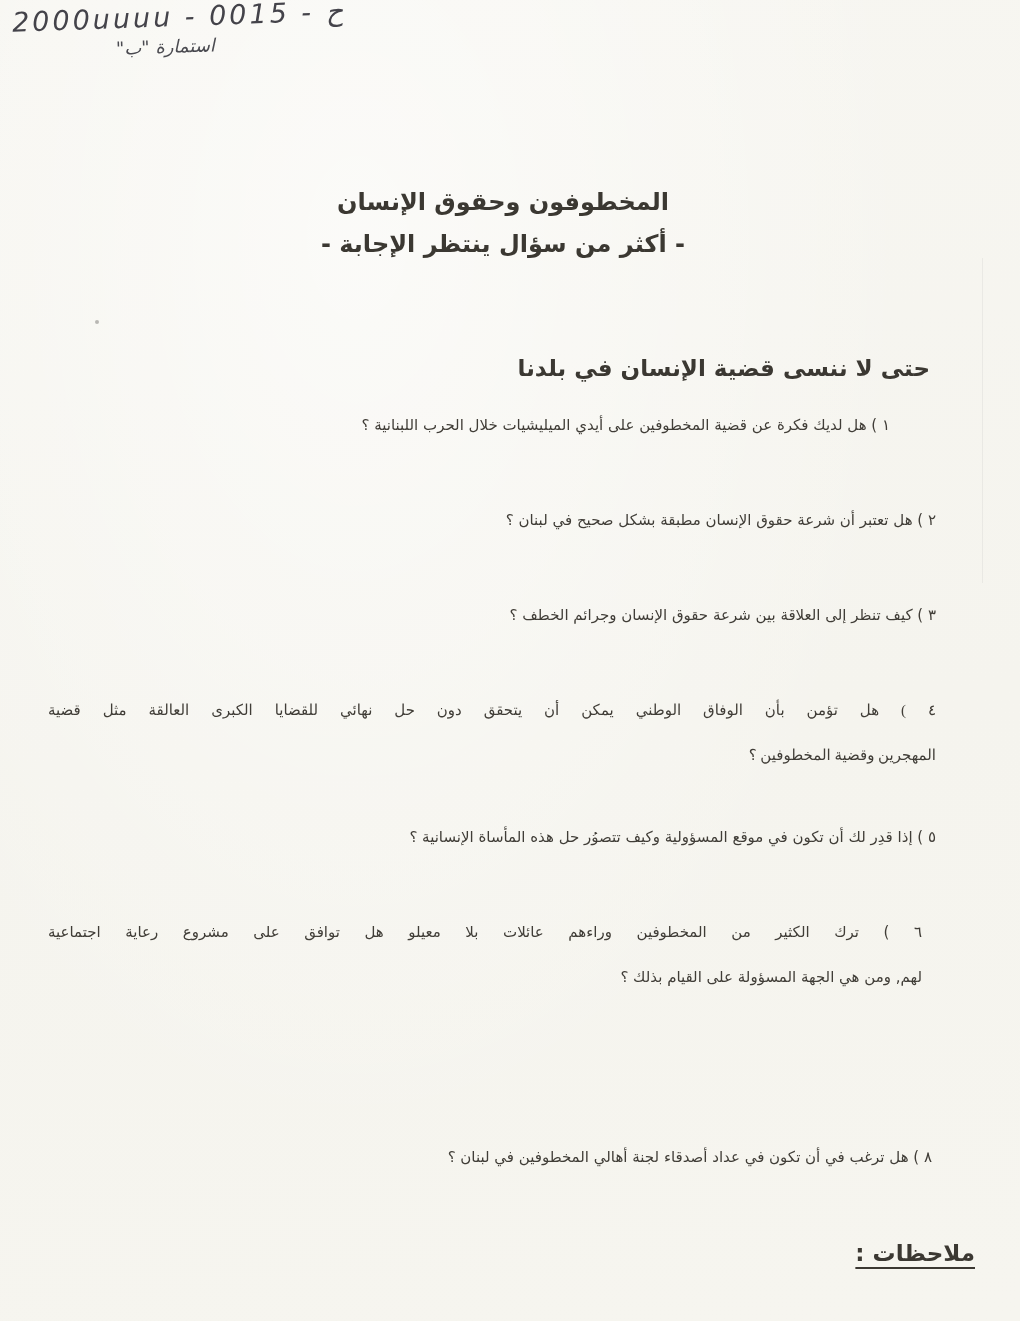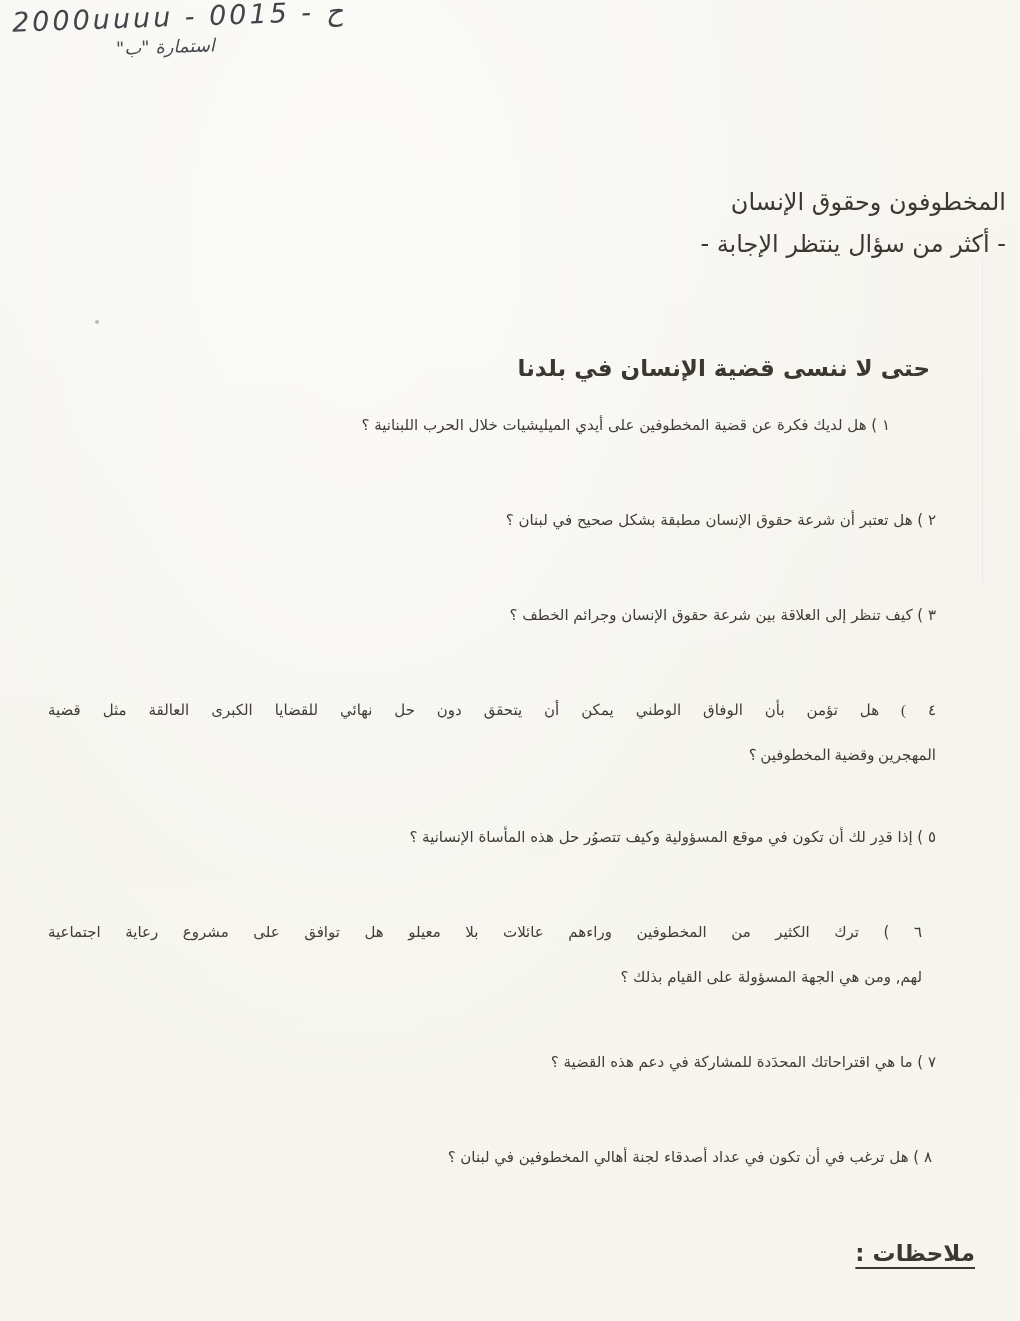--- a/index.html
+++ b/index.html
@@ -34,23 +34,23 @@
     font-style: italic;
     color: #4a4a50;
     transform: rotate(-2deg);
     direction: rtl;
     white-space: nowrap;
   }
   
   .title-block {
     position: absolute;
     top: 181px; left: 0; right: 14px;
-    text-align: right;
+    text-align: center;
     direction: rtl;
-    font-weight: normal;
+    font-weight: bold;
     font-size: 24px;
     line-height: 42px;
     color: #3b3832;
   }
   
   .intro-heading {
     position: absolute;
     top: 355px; right: 90px;
     direction: rtl;
     font-weight: bold;
@@ -137,21 +137,20 @@
     <div class="line-center">المهجرين وقضية المخطوفين ؟</div>
   </div>
 
   <div class="q q-single q5">٥ ) إذا قدِر لك أن تكون في موقع المسؤولية وكيف تتصوُر حل هذه المأساة الإنسانية ؟</div>
 
   <div class="q q-block q6">
     <div class="line-justify">٦ ) ترك الكثير من المخطوفين وراءهم عائلات بلا معيلو هل توافق على مشروع رعاية اجتماعية</div>
     <div class="line-center">لهم, ومن هي الجهة المسؤولة على القيام بذلك ؟</div>
   </div>
 
-  <div class="q q-single q7">٧ ) ما هي اقتراحاتك المحدَدة للمشاركة في دعم هذه القضية ؟</div>
 
   <div class="q q-block q8">
     <div class="line-right">٨ ) هل ترغب في أن تكون في عداد أصدقاء لجنة أهالي المخطوفين في لبنان ؟</div>
   </div>
 
   <div class="notes-label">ملاحظات :</div>
 
 </div>
 
 </body></html>

